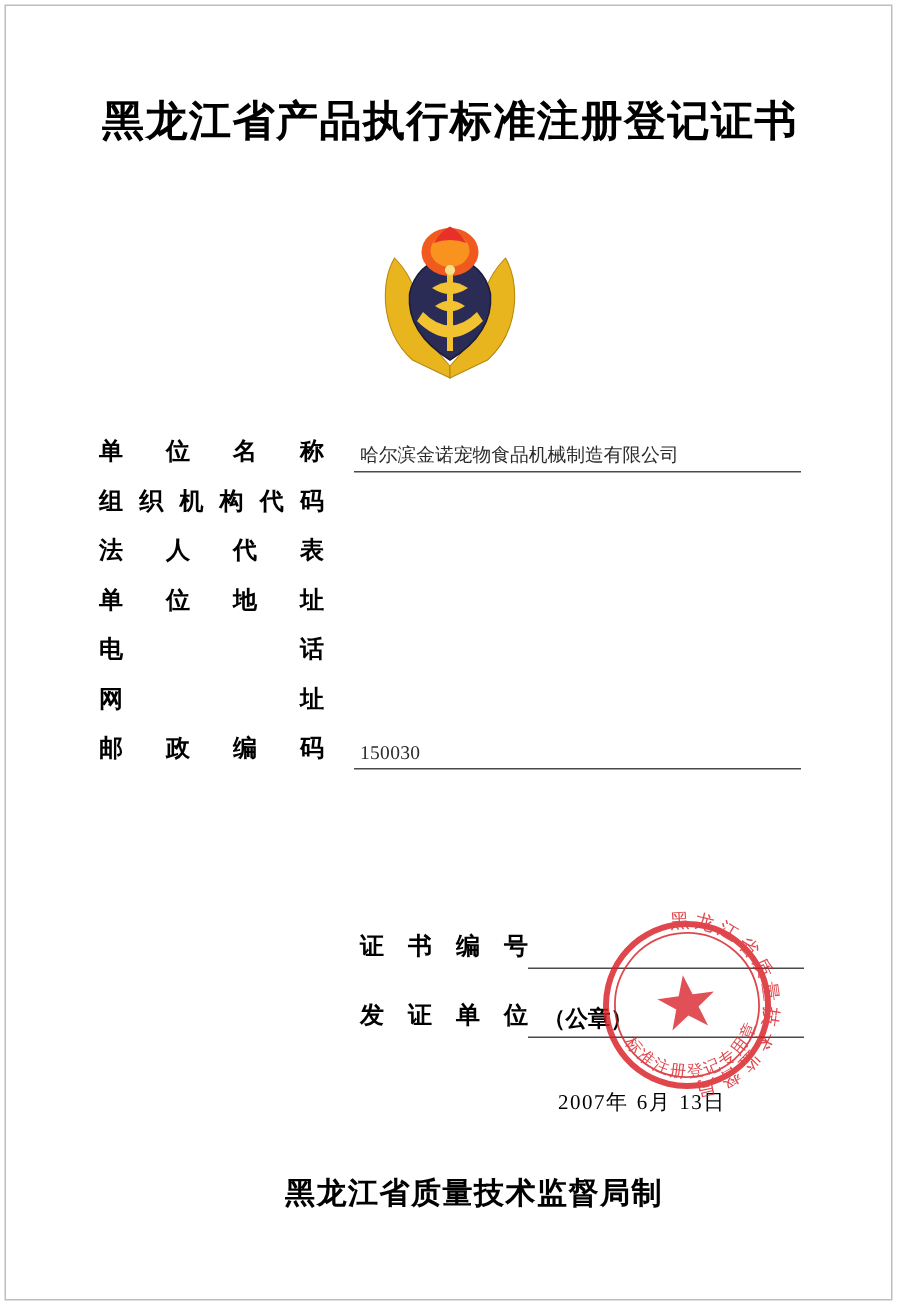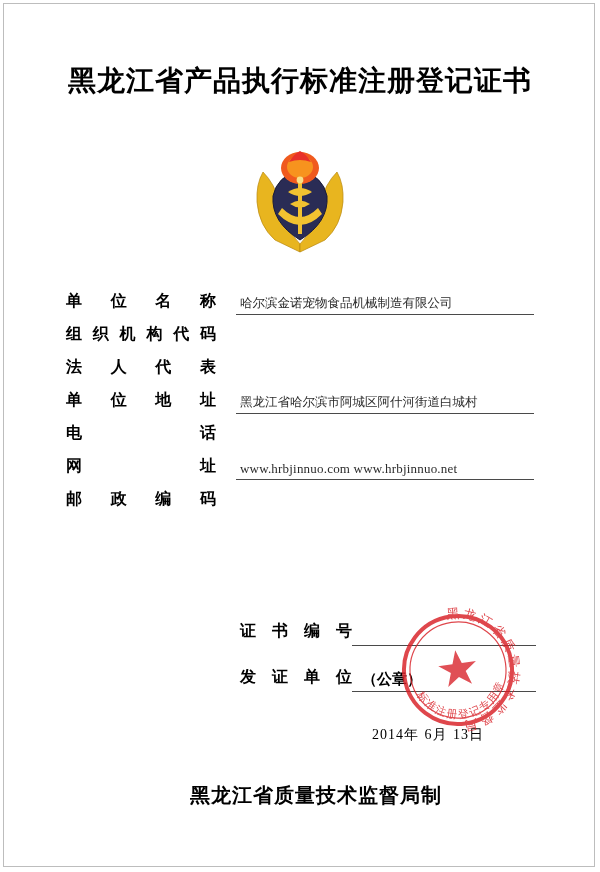--- a/index.html
+++ b/index.html
@@ -247,45 +247,44 @@
       </div>
     </div>
 
     <div class="field-row">
       <div class="field-label">
         <span class="ch">单</span>
           <span class="ch">位</span>
           <span class="ch">地</span>
           <span class="ch">址</span>
       </div>
-      <div class="field-value">黑龙江省哈尔滨市阿城区阿什河街道白城村</div>
     </div>
 
     <div class="field-row">
       <div class="field-label">
         <span class="ch">电</span>
           <span class="ch">话</span>
       </div>
     </div>
 
     <div class="field-row">
       <div class="field-label">
         <span class="ch">网</span>
           <span class="ch">址</span>
       </div>
-      <div class="field-value latin">www.hrbjinnuo.com   www.hrbjinnuo.net</div>
     </div>
 
     <div class="field-row">
       <div class="field-label">
         <span class="ch">邮</span>
           <span class="ch">政</span>
           <span class="ch">编</span>
           <span class="ch">码</span>
       </div>
+      <div class="field-value latin">150030</div>
     </div>
 
   </div>
 
   <div class="lower">
     <div class="lower-row">
       <div class="lower-label">
         <span class="ch">证</span>
           <span class="ch">书</span>
           <span class="ch">编</span>
@@ -298,21 +297,21 @@
         <span class="ch">发</span>
           <span class="ch">证</span>
           <span class="ch">单</span>
           <span class="ch">位</span>
       </div>
       <div class="lower-value">（公章）</div>
     </div>
   </div>
 
   <div class="date-line">
-    <span class="num">2014</span><span>年</span>
+    <span class="num">2007</span><span>年</span>
     <span class="num">6</span><span>月</span>
     <span class="num">13</span><span>日</span>
   </div>
 
   <div class="seal">
     <svg viewBox="0 0 140 140" width="140" height="140" aria-hidden="true">
       <defs>
         <path id="sealArcOuter" d="M 70,70 m 0,-52 a 52,52 0 1,1 -0.1,0"></path>
         <path id="sealArcInner" d="M 22,70 a 48,48 0 0,0 96,0"></path>
       </defs>

